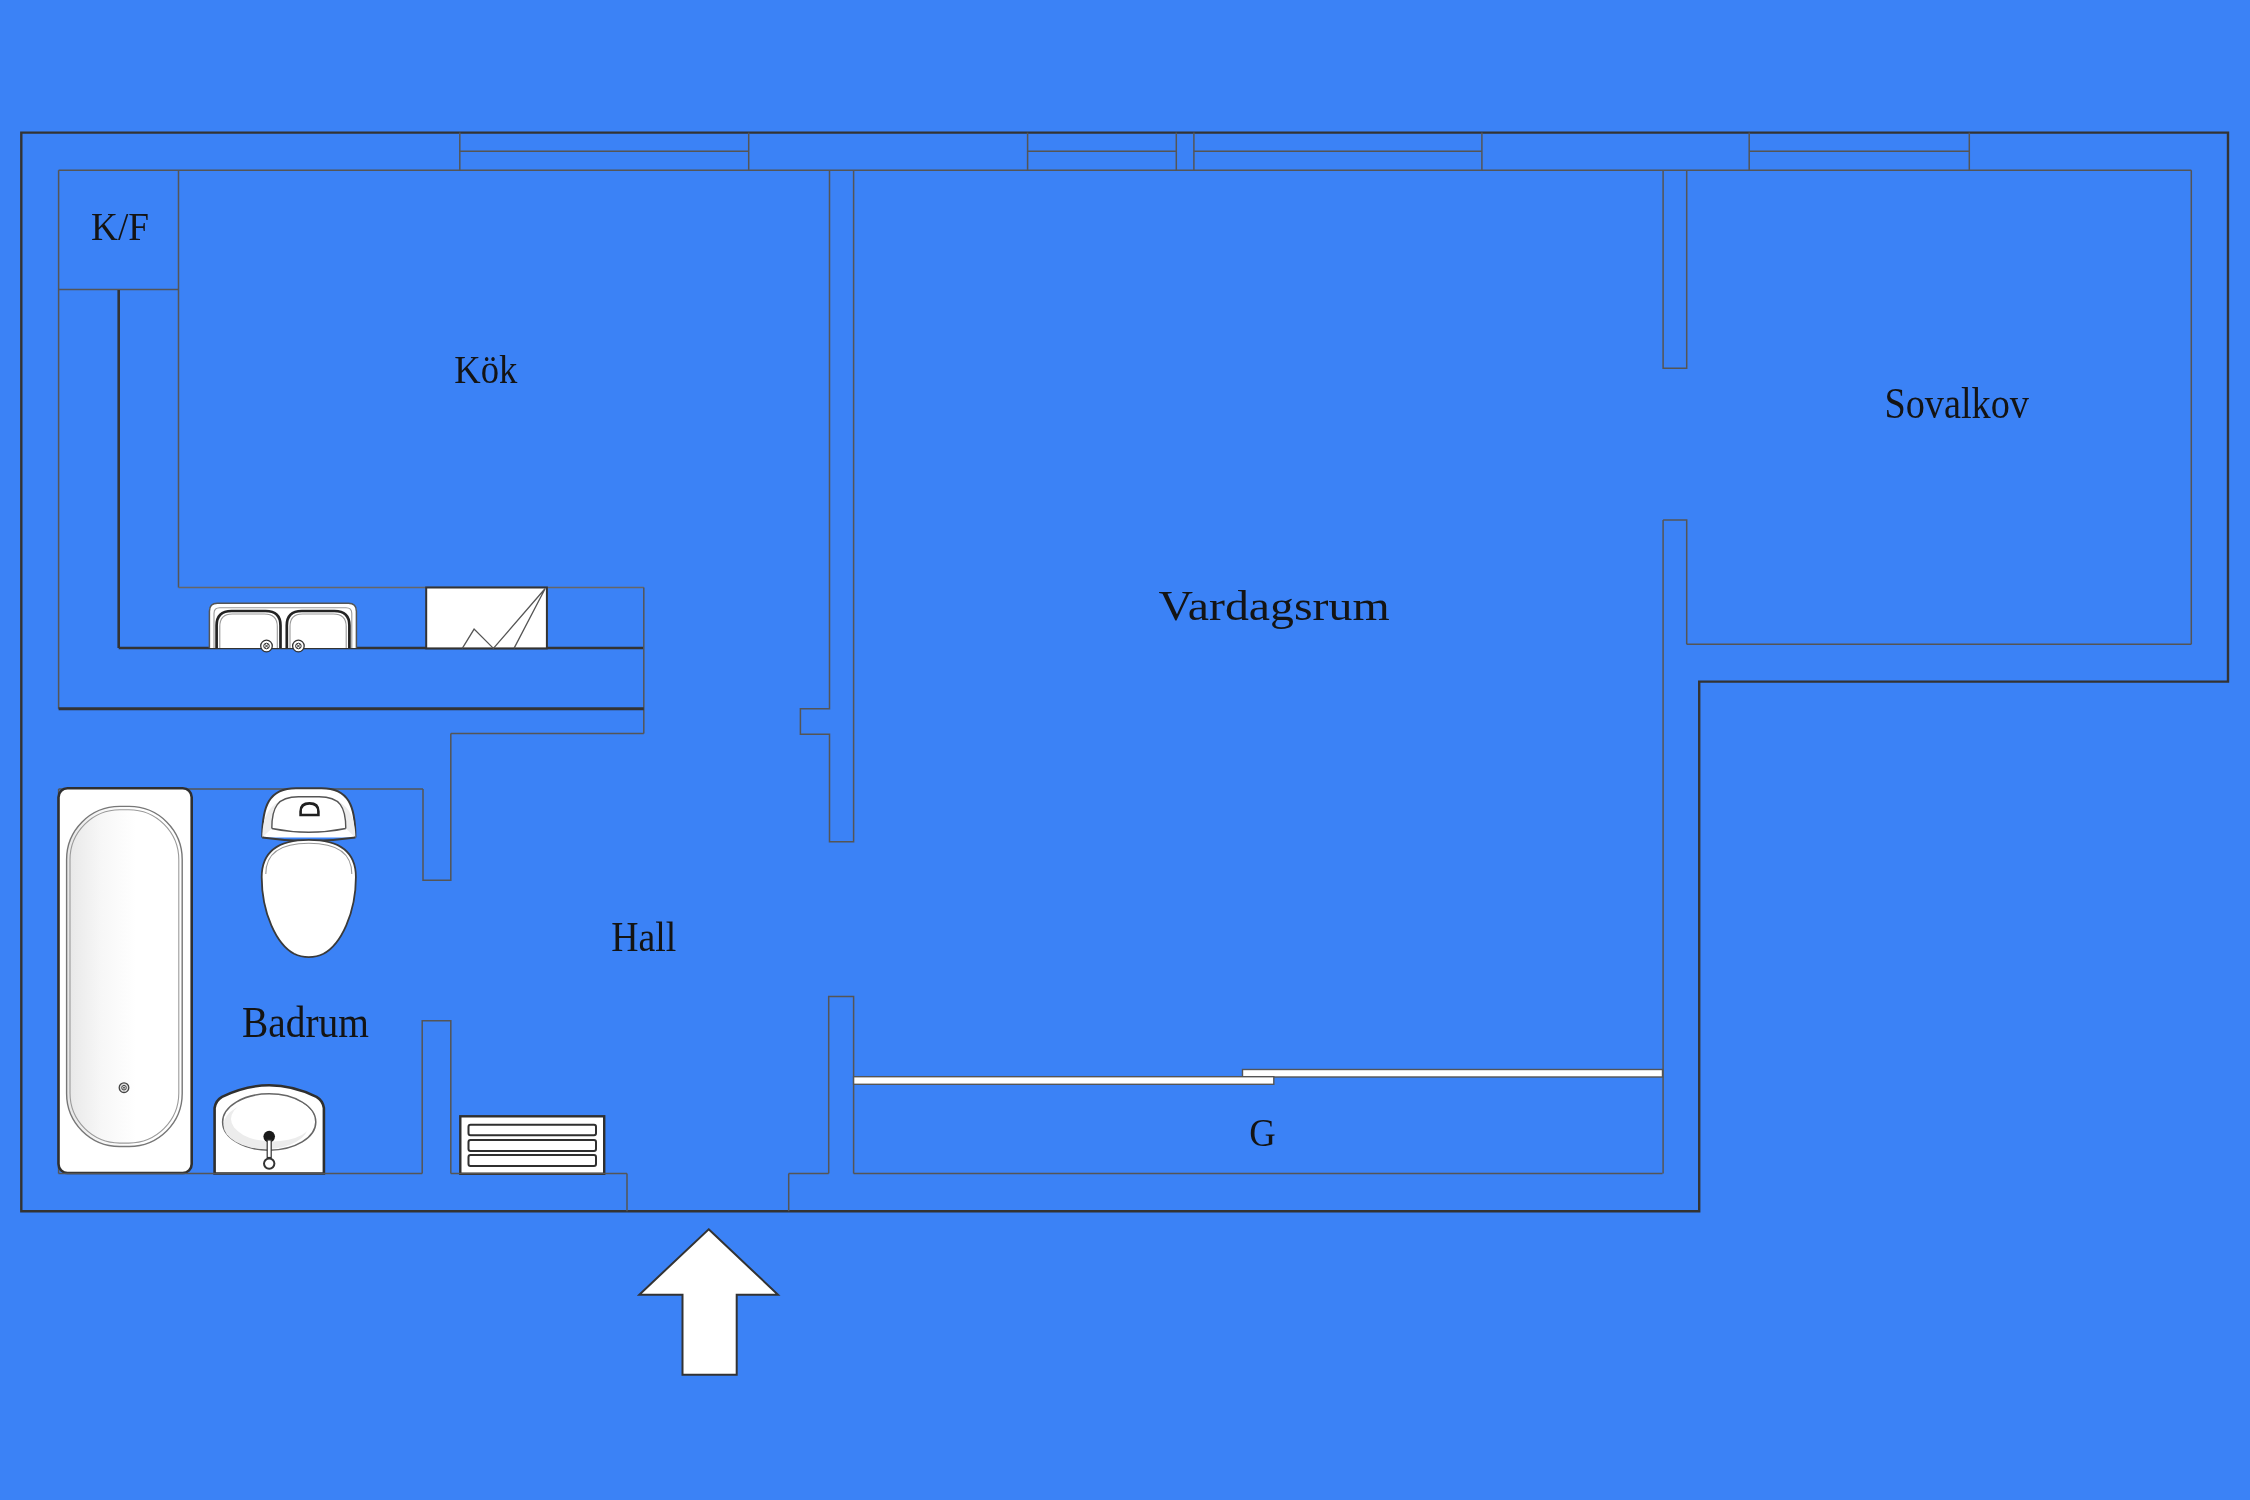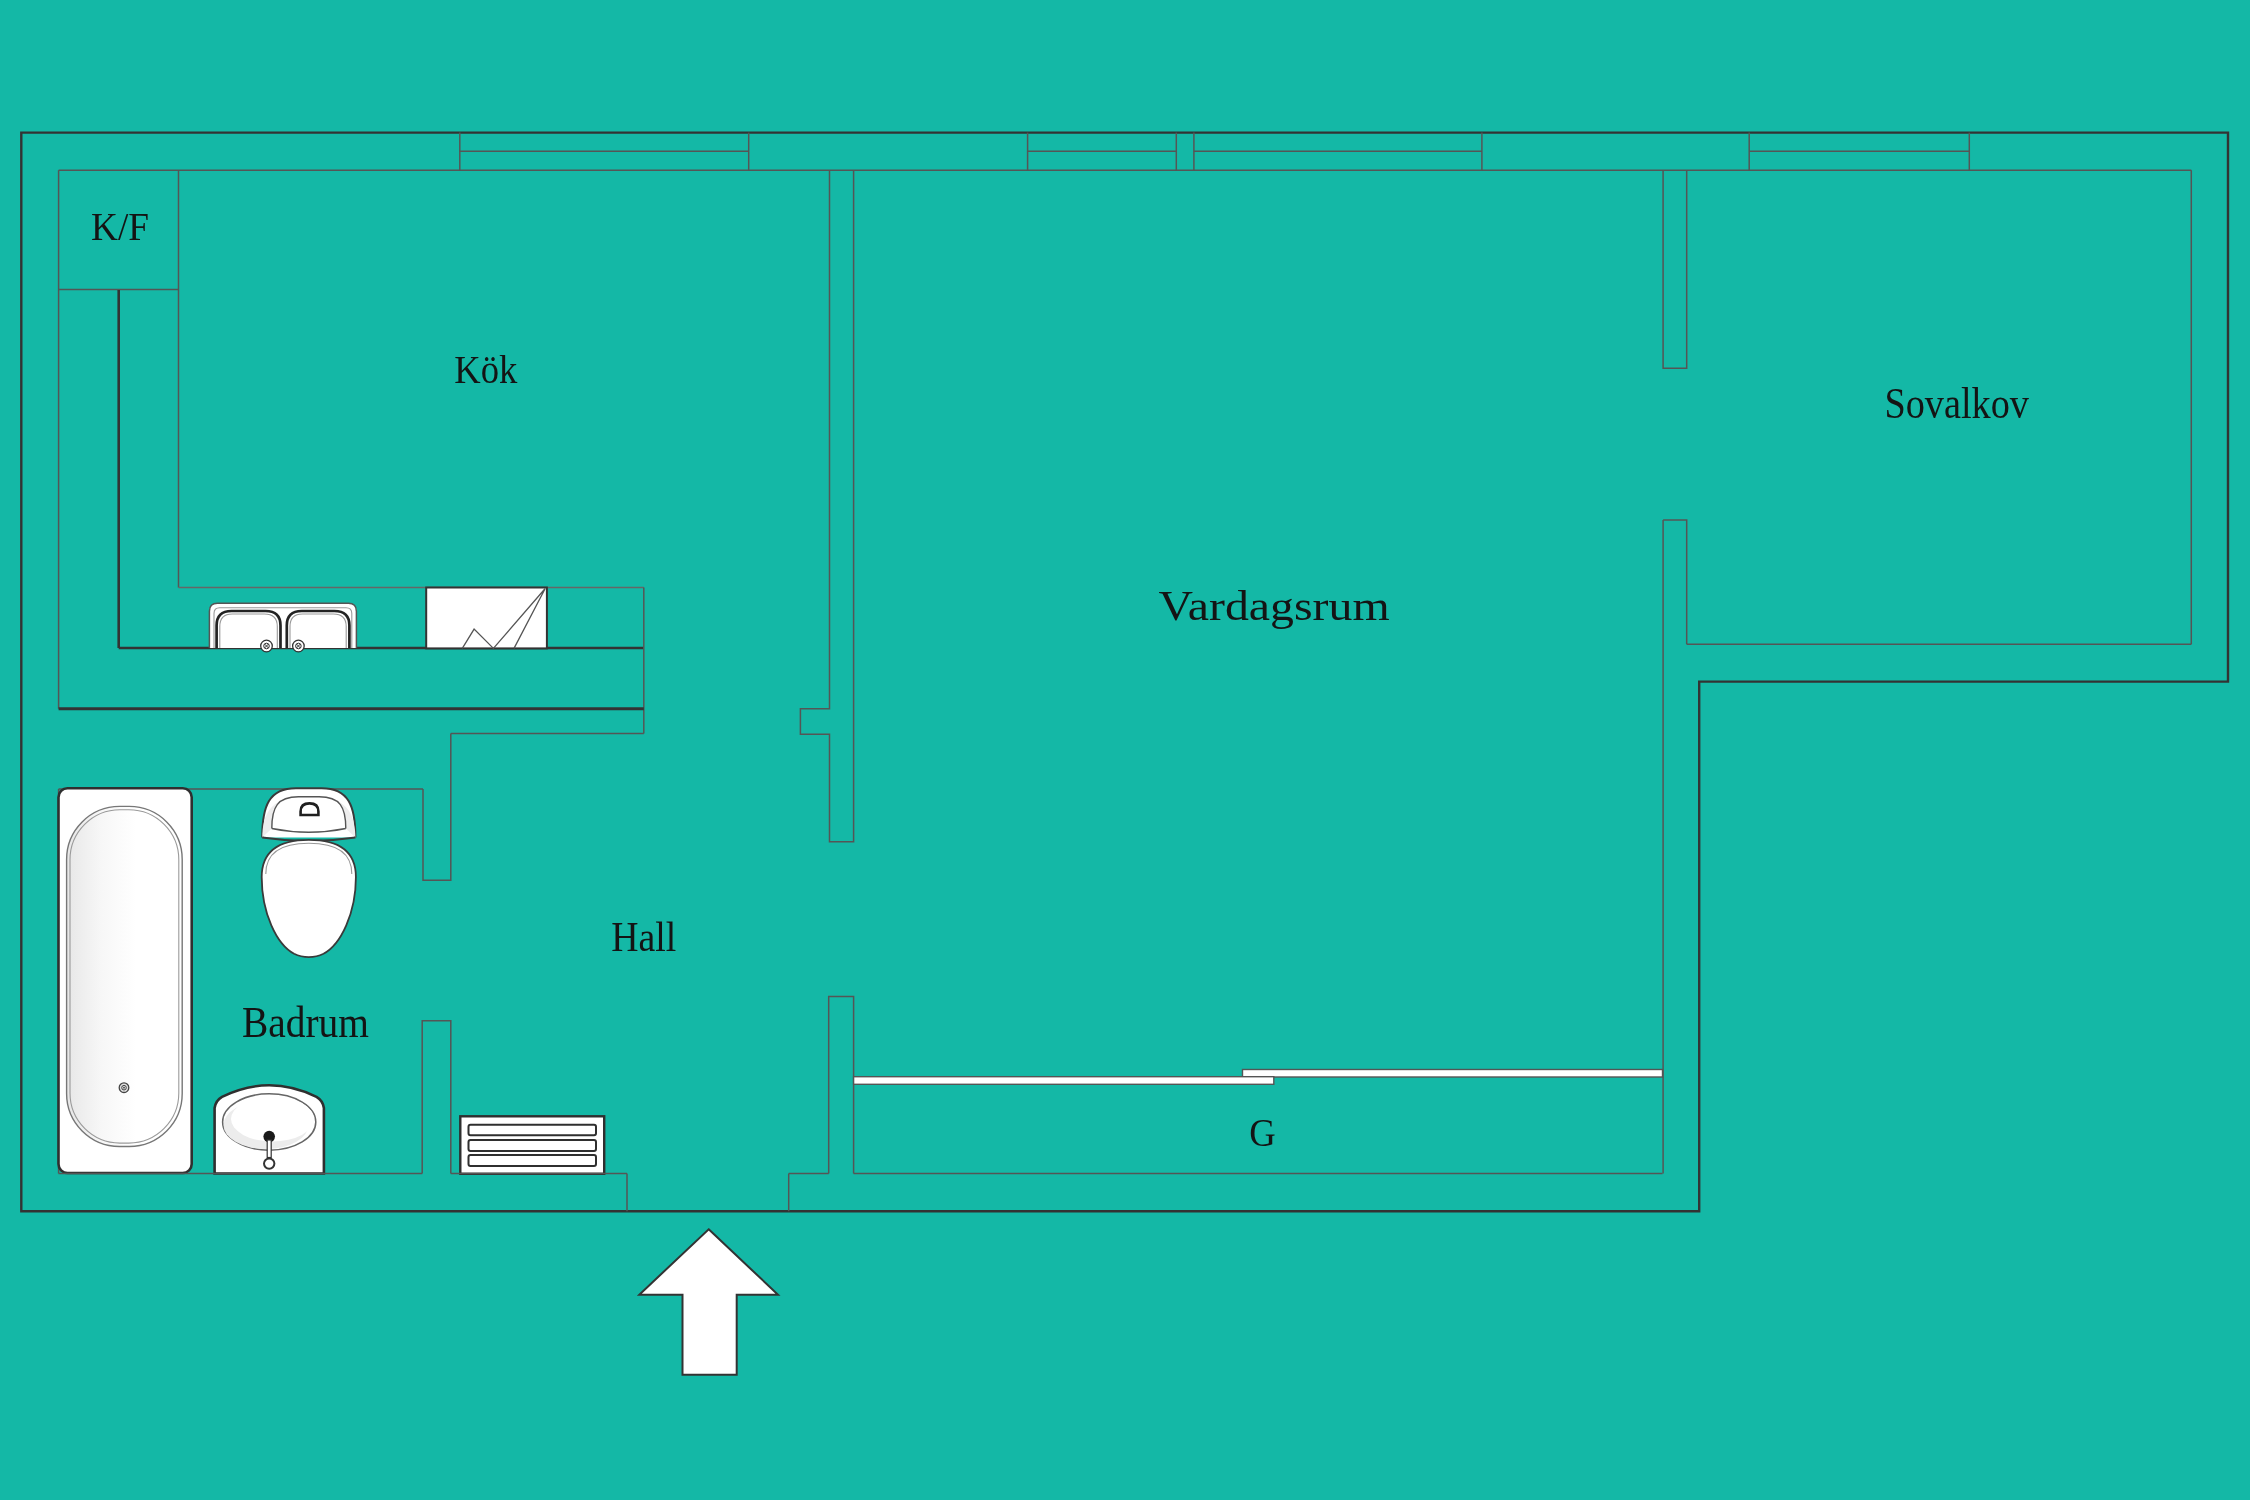--- a/index.html
+++ b/index.html
@@ -1,16 +1,16 @@
 <!DOCTYPE html>
 <html><head>
 <meta charset="utf-8">
 <style>
   html,body{margin:0;padding:0;background:#ffffff;}
-  .page{position:relative;width:2250px;height:1500px;background:#14b8a6;overflow:hidden;}
+  .page{position:relative;width:2250px;height:1500px;background:#3b82f6;overflow:hidden;}
   svg{position:absolute;left:0;top:0;}
   text{font-family:"Liberation Serif", serif;fill:#141414;}
 </style>
 </head>
 <body>
 <div class="page">
 <svg width="2250" height="1500" viewBox="0 0 2250 1500">
 <defs>
   <linearGradient id="tubshade" x1="0" y1="0" x2="1" y2="0">
     <stop offset="0" stop-color="#e7e7e7"></stop>

